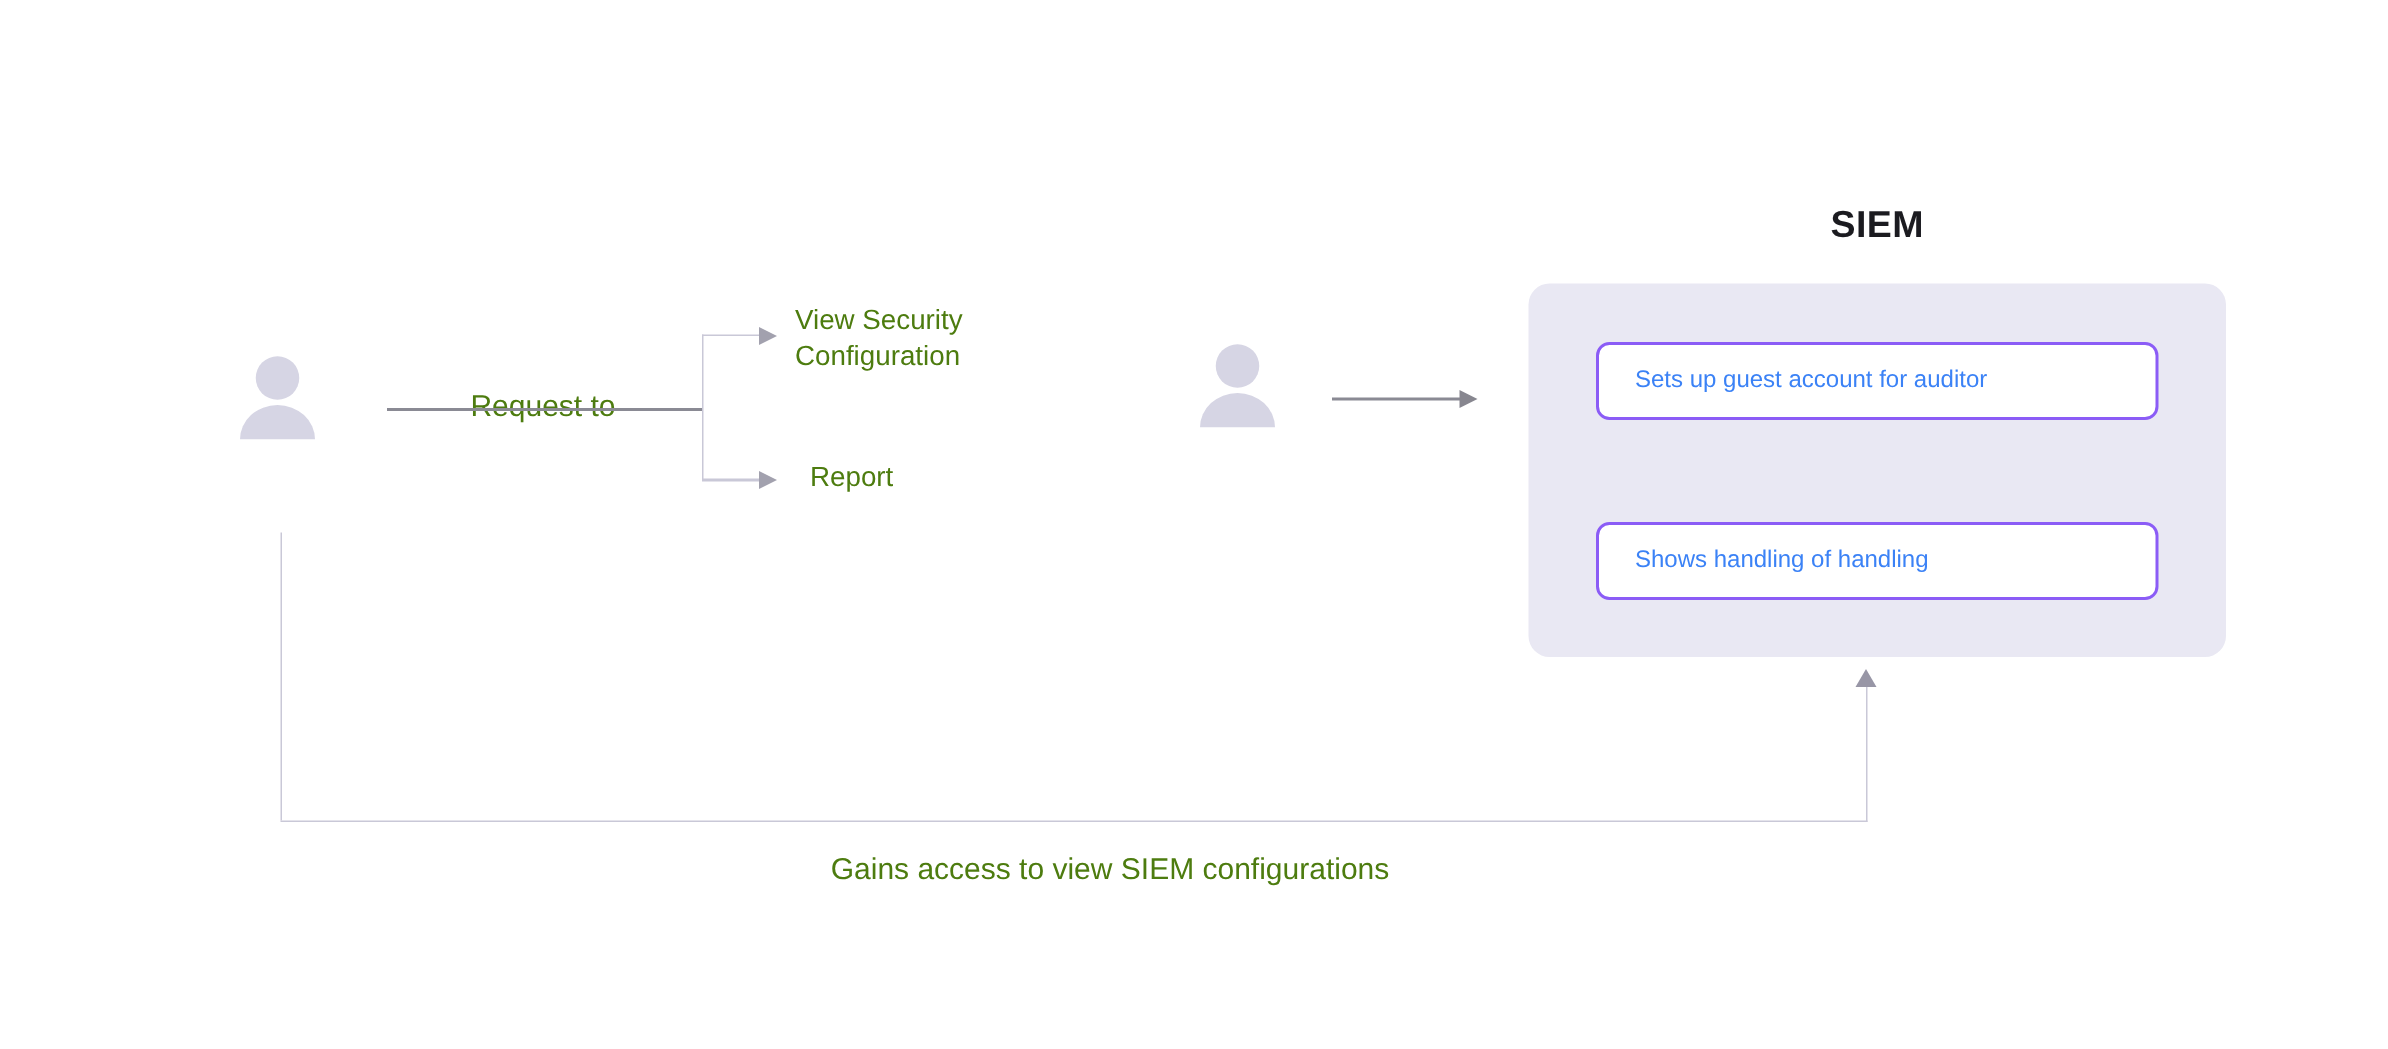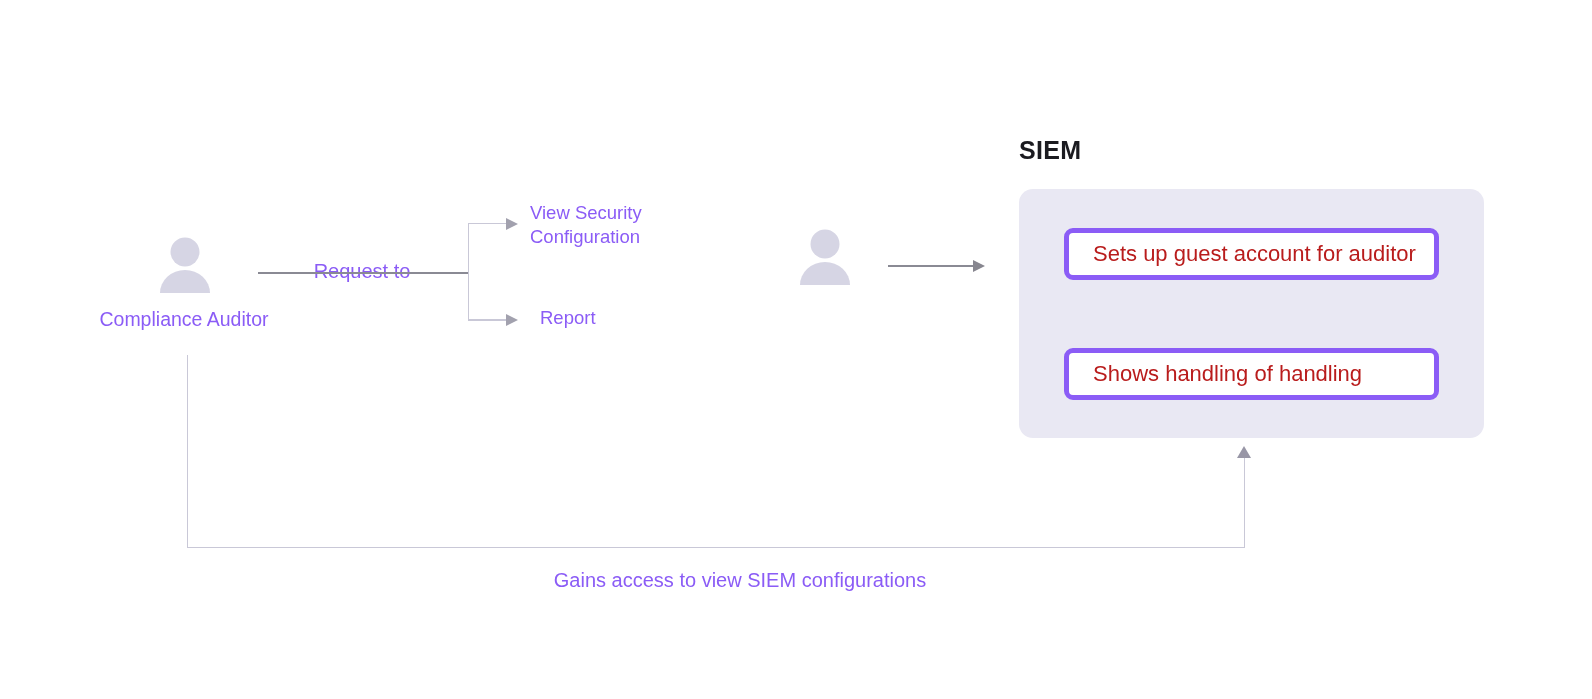--- a/index.html
+++ b/index.html
@@ -11,21 +11,21 @@
   }
   .canvas {
     position: relative;
     width: 1592px;
     height: 699px;
     background: #ffffff;
     overflow: hidden;
   }
   .label {
     position: absolute;
-    color: #8b5cf6;
+    color: #4d7c0f;
     white-space: nowrap;
   }
   .label.center { text-align: center; }
   .hline {
     position: absolute;
     height: 1.5px;
   }
   .vline {
     position: absolute;
     width: 1.5px;
@@ -54,50 +54,50 @@
     left: 1019px; top: 189px;
     width: 465px; height: 249px;
     background: #e9e8f3;
     border-radius: 14px;
   }
   .siem-card {
     position: absolute;
     left: 45px;
     width: 375px; height: 52px;
     background: #ffffff;
-    border: 5px solid #8b5cf6;
+    border: 2px solid #8b5cf6;
     border-radius: 9px;
     box-sizing: border-box;
     display: flex;
     align-items: center;
     padding-left: 24px;
-    font-size: 22px;
-    color: #b91c1c;
+    font-size: 16px;
+    color: #3b82f6;
   }
   .siem-title {
     position: absolute;
     left: 1019px; top: 136px;
     width: 465px;
+    text-align: center;
     font-size: 25px;
     font-weight: 700;
     letter-spacing: 0.3px;
   }
 </style>
 </head>
 <body>
 
 <div class="canvas">
 
   <div class="person-icon" style="left:157px; top:237px;">
     <svg width="56" height="56" viewBox="0 0 56 56" aria-hidden="true">
       <circle cx="28" cy="15" r="14.5" fill="#d6d5e4"></circle>
       <path d="M3 56 a25 23 0 0 1 50 0 z" fill="#d6d5e4"></path>
     </svg>
   </div>
-  <div class="label center" style="left:84px; top:308px; width:200px; font-size:19.5px;">Compliance Auditor</div>
 
   <div class="label center" style="left:256px; top:240px; width:212px; font-size:20px;margin-top:20px;">Request to</div>
   <div class="hline line-gray" style="left:258px; top:272px; width:210px;"></div>
 
   <div class="vline line-light" style="left:467.5px; top:223px; height:97px;"></div>
   <div class="hline line-light" style="left:468px; top:222.5px; width:38px;"></div>
   <div class="arrow-right" style="left:506px; top:217.5px;"></div>
   <div class="hline line-light" style="left:468px; top:319px; width:38px;"></div>
   <div class="arrow-right" style="left:506px; top:314px;"></div>
 

